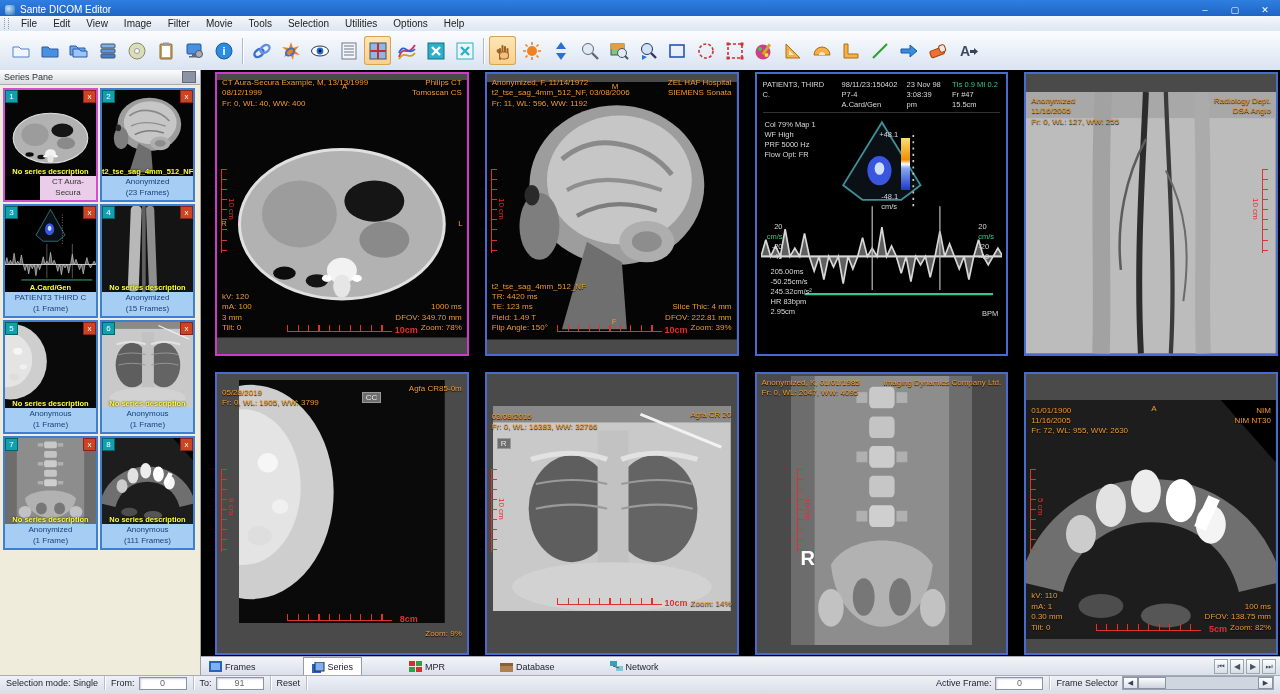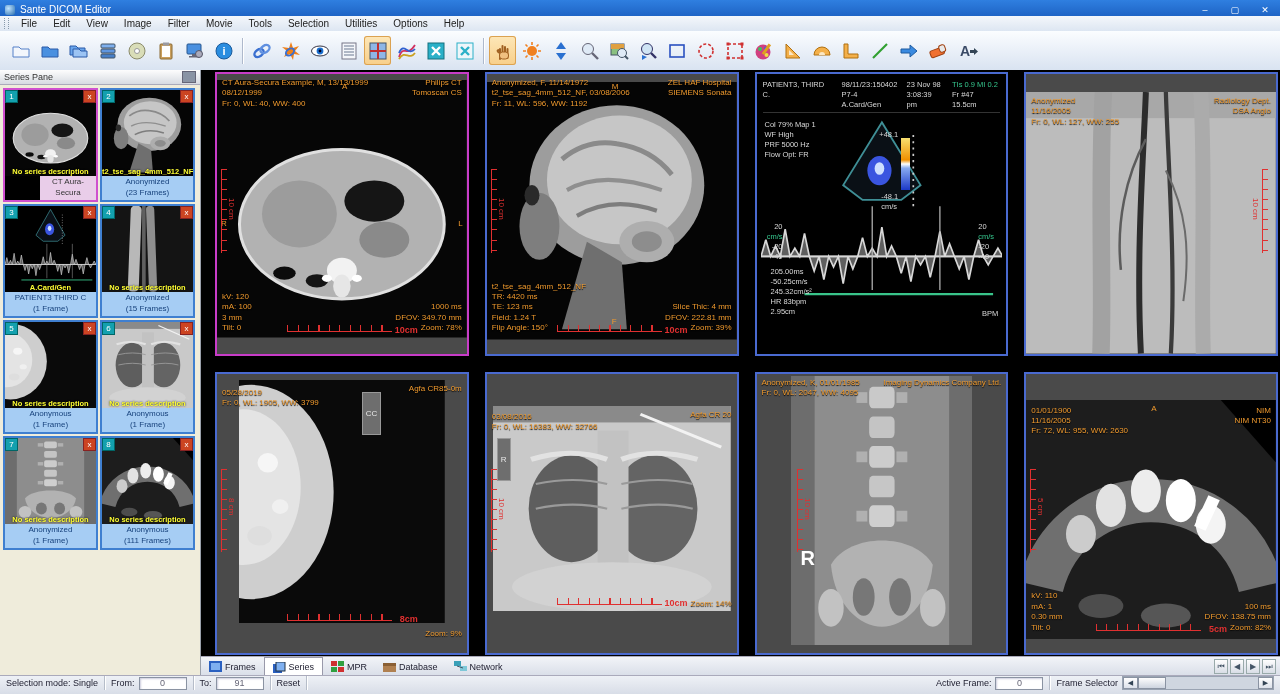--- a/index.html
+++ b/index.html
@@ -56,30 +56,30 @@
   .ov.br{bottom:20px;right:5px;text-align:right;}
   .mk{position:absolute;color:#f09a2e;font-size:8px;z-index:4;}
   .hruler{position:absolute;bottom:22px;left:28%;width:42%;height:6px;z-index:4;
      border-bottom:1px solid #e03030;
      background:repeating-linear-gradient(90deg,#e03030 0 1px,transparent 1px 10%);}
   .hruler .rlabel{position:absolute;right:-26px;bottom:-4px;color:#e03030;font-size:9px;font-weight:bold;}
   .vruler{position:absolute;left:4px;top:34%;height:30%;width:5px;z-index:4;
      border-left:1px solid #e03030;
      background:repeating-linear-gradient(180deg,#e03030 0 1px,transparent 1px 12%);}
   .vruler .rlabel{position:absolute;left:5px;top:35%;color:#e03030;font-size:8px;writing-mode:vertical-rl;}
-  .boxmk{position:absolute;background:#6e6e6e;color:#e8e8e8;font-size:8px;padding:16px 3px;border:1px solid #999;z-index:4;}
+  .boxmk{position:absolute;background:#6e6e6e;color:#e8e8e8;font-size:8px;padding:0 3px;border:1px solid #999;z-index:4;}
   .bigR{position:absolute;color:#fff;font-size:20px;font-weight:bold;z-index:4;}
   
   .usov{position:absolute;color:#d8d8d8;font-size:7.5px;line-height:1.35;z-index:4;}
   .usbar{position:absolute;width:9px;height:52px;z-index:4;
     background:linear-gradient(#f8e070,#f09000 42%,#ffffff 50%,#88aaf0 58%,#1b38c8);}
   .usgreen{color:#35c78e;}
   
   .tabbar{position:absolute;left:201px;right:0;bottom:18px;height:19px;background:linear-gradient(#f2f4f8,#d9dee8);
-     display:flex;align-items:center;border-top:1px solid #aab;font-size:9px;color:#223;}
+     display:flex;align-items:center;border-top:1px solid #aab;font-size:9px;color:#223;gap:39px;}
   .tab{display:flex;align-items:center;gap:3px;padding:2px 8px;height:15px;}
   .tab.active{background:#fff;border:1px solid #99a;border-bottom:none;}
   .ticon{width:13px;height:11px;display:inline-block;}
   .navarrows{margin-left:auto;margin-right:4px;display:flex;gap:2px;color:#456;font-size:8px;}
   .navarrows span{width:12px;height:13px;background:linear-gradient(#fefefe,#d8dde6);border:1px solid #9aa;
      text-align:center;line-height:13px;}
   
   .statusbar{position:absolute;left:0;right:0;bottom:0;height:18px;background:linear-gradient(#eef1f6,#d8dde7);
      border-top:1px solid #aab;display:flex;font-size:9px;color:#223;}
   .seg{padding:0 6px;height:14px;display:flex;align-items:center;gap:4px;border-right:1px solid #b6bdc9;
@@ -606,21 +606,21 @@
         <div>Fr: 11,  WL: 596,  WW: 1192</div>
       </div>
     <div class="ov tr">
         <div>ZEL HAF Hospital</div>
         <div>SIEMENS Sonata</div>
       </div>
     <div class="ov bl">
         <div>t2_tse_sag_4mm_512_NF</div>
         <div>TR: 4420 ms</div>
         <div>TE: 123 ms</div>
-        <div>Field: 1.24 T</div>
+        <div>Field: 1.49 T</div>
         <div>Flip Angle: 150°</div>
       </div>
     <div class="ov br">
         <div>Slice Thic: 4 mm</div>
         <div>DFOV: 222.81 mm</div>
         <div>Zoom: 39%</div>
       </div>
     <span class="mk" style="top:8px;left:50%">M</span>
     <span class="mk" style="bottom:28px;left:50%">F</span>
     <div class="hruler">

